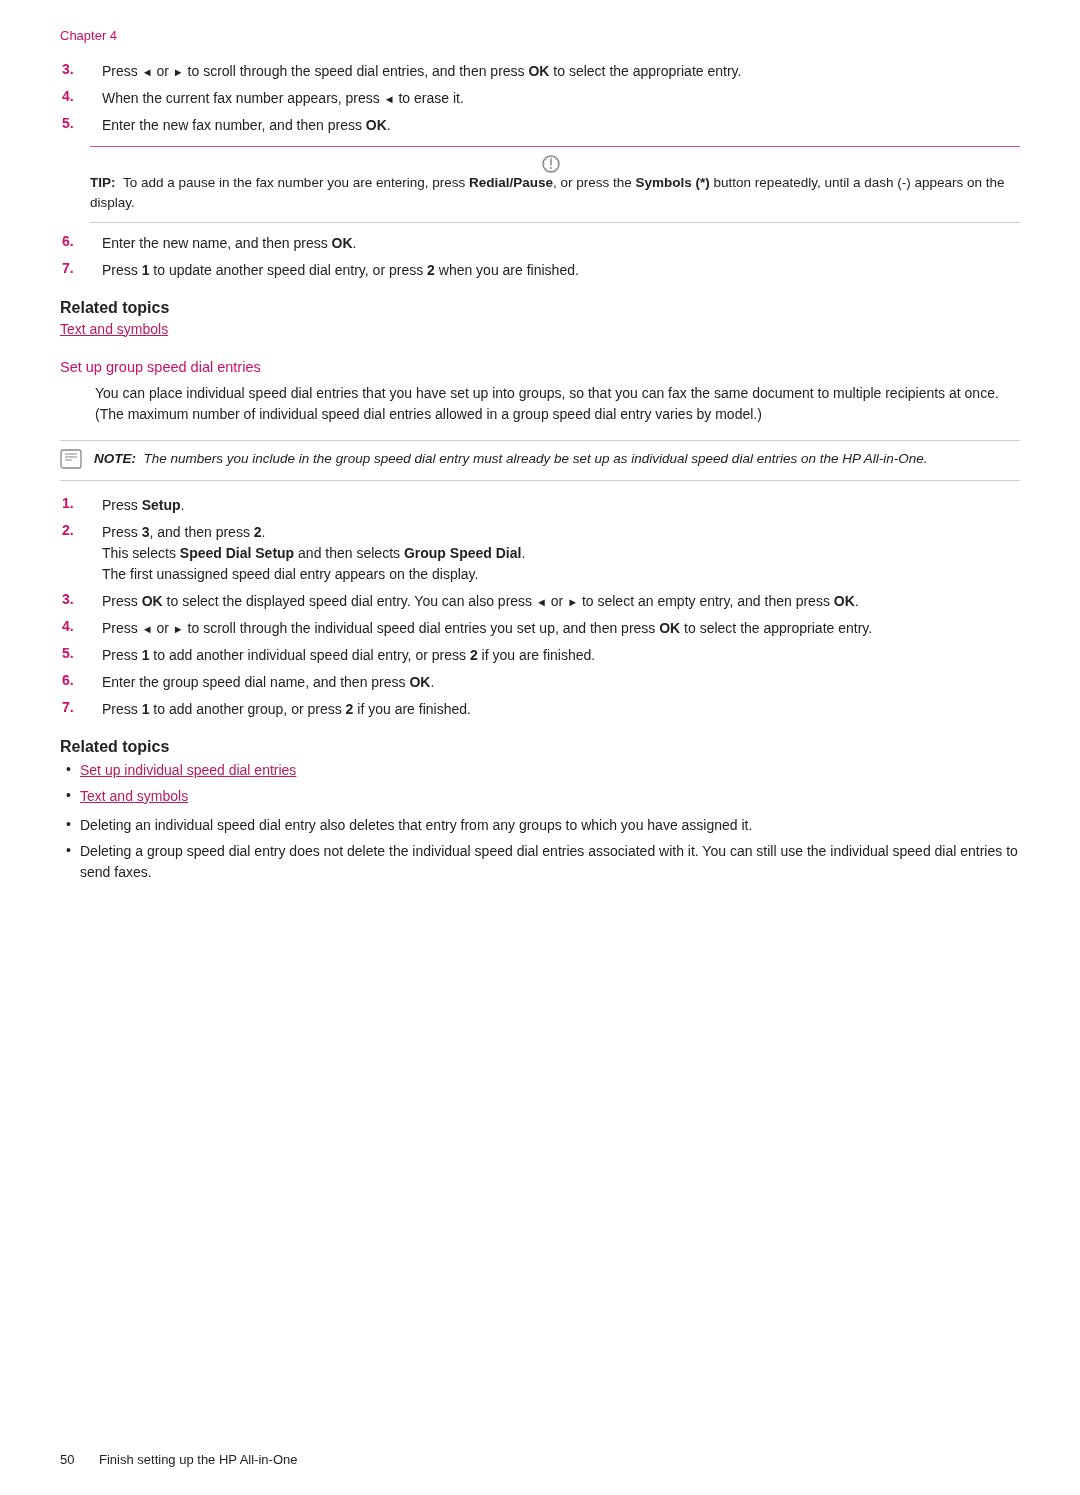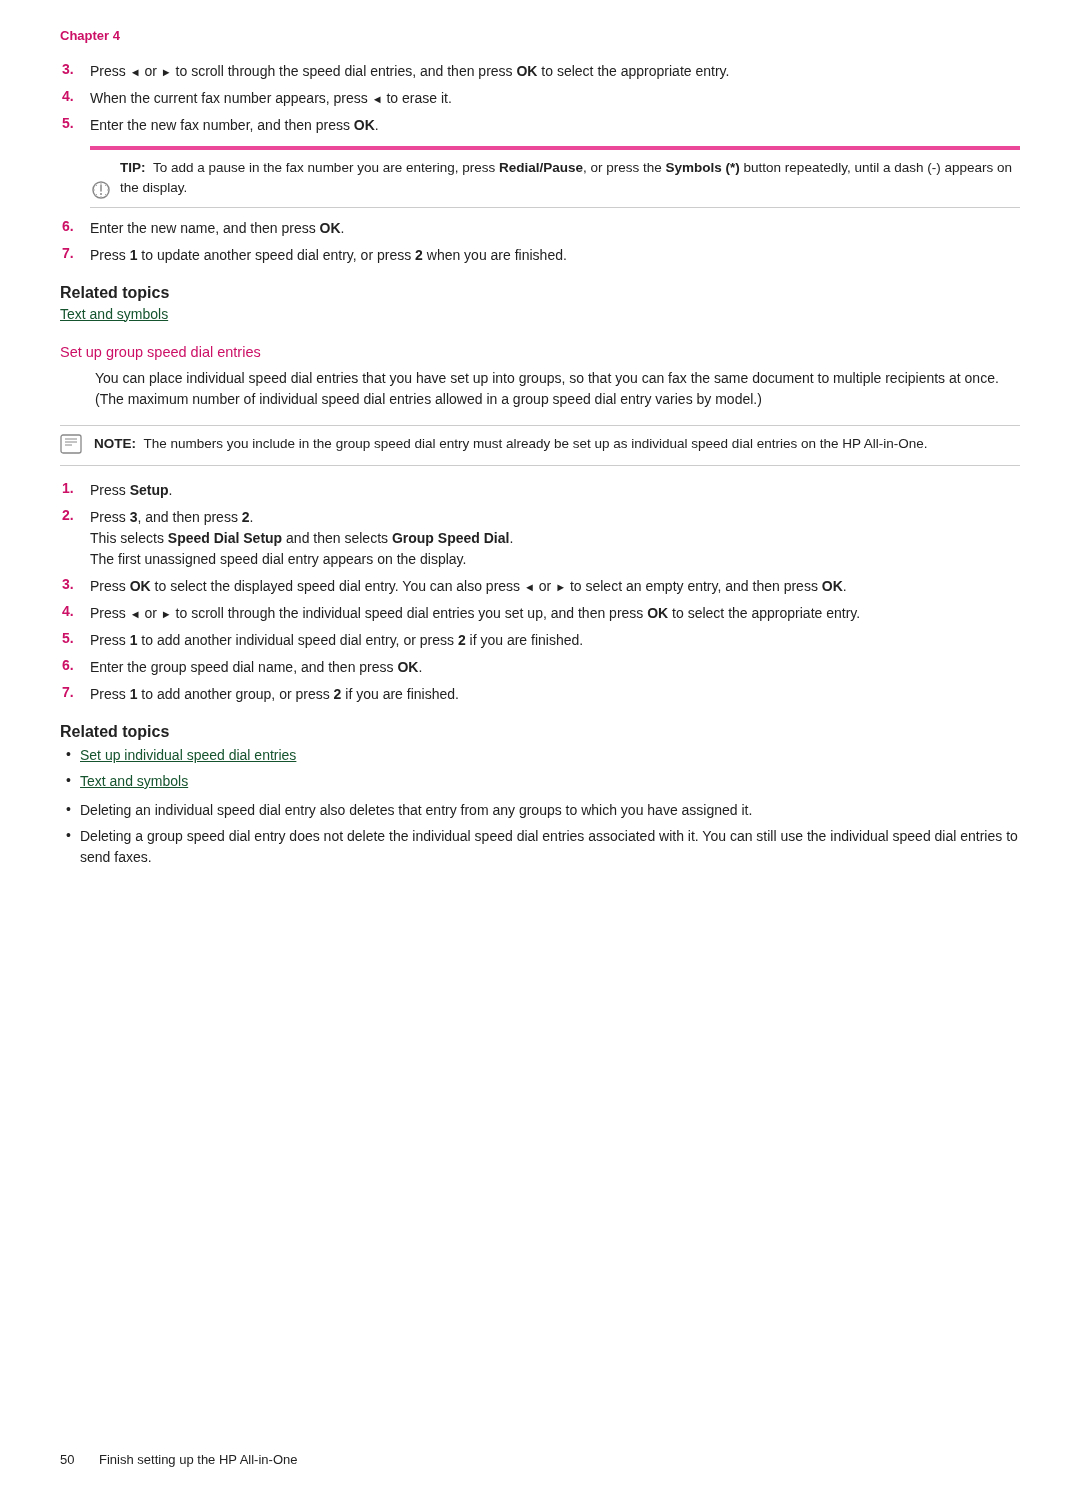--- a/index.html
+++ b/index.html
@@ -15,21 +15,21 @@
     .page {
       width: 1080px;
       min-height: 1495px;
       padding: 28px 60px 50px 60px;
       position: relative;
     }
     .chapter-label {
       color: #cc1066;
       font-size: 13px;
       margin-bottom: 18px;
-      font-weight: bold;
+      font-weight: normal;
     }
     .numbered-list {
       list-style: none;
       padding: 0;
       margin: 0 0 6px 0;
     }
     .numbered-list li {
       display: flex;
       align-items: flex-start;
       margin-bottom: 6px;
@@ -38,28 +38,30 @@
     .numbered-list li .num {
       color: #cc1066;
       font-weight: bold;
       min-width: 28px;
       margin-left: -28px;
       font-size: 14px;
     }
     .numbered-list li .content {
       flex: 1;
       line-height: 1.5;
+      margin-left: 12px;
     }
     .tip-box {
-      border-top: 4px solid #ec4899;
+      border-top: 1px solid #ec4899;
       border-bottom: 1px solid #ccc;
       margin: 10px 0 10px 30px;
       padding: 8px 0 8px 0;
       display: flex;
-      align-items: flex-end;
+      align-items: center;
+      flex-direction: column;
     }
     .tip-icon {
       margin-right: 8px;
       font-size: 16px;
       color: #888;
       min-width: 22px;
       display: flex;
       align-items: center;
       justify-content: center;
     }
@@ -82,36 +84,37 @@
       display: flex;
       align-items: flex-start;
     }
     .note-icon {
       margin-right: 8px;
       min-width: 26px;
     }
     .note-text {
       font-size: 13.5px;
       line-height: 1.5;
+      font-style: italic;
     }
     .section-heading {
       color: #cc1066;
       font-weight: normal;
       font-size: 14.5px;
       margin-top: 22px;
       margin-bottom: 8px;
     }
     .related-topics-heading {
       font-weight: bold;
       font-size: 16px;
       margin-top: 18px;
       margin-bottom: 4px;
     }
     .related-link {
-      color: #14532d;
+      color: #be185d;
       text-decoration: underline;
       font-size: 14px;
       cursor: pointer;
     }
     .body-text {
       font-size: 14px;
       line-height: 1.55;
       margin-bottom: 8px;
       margin-left: 35px;
     }

